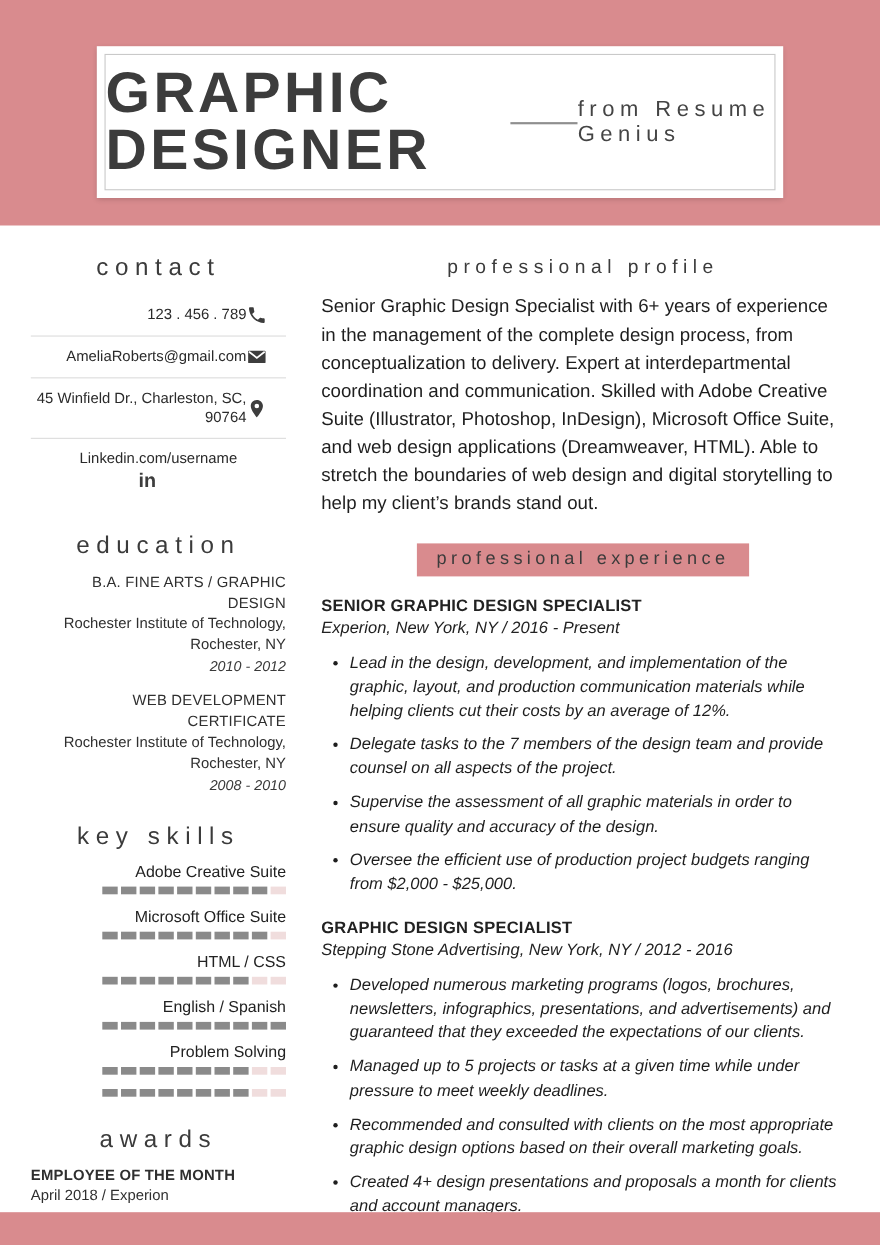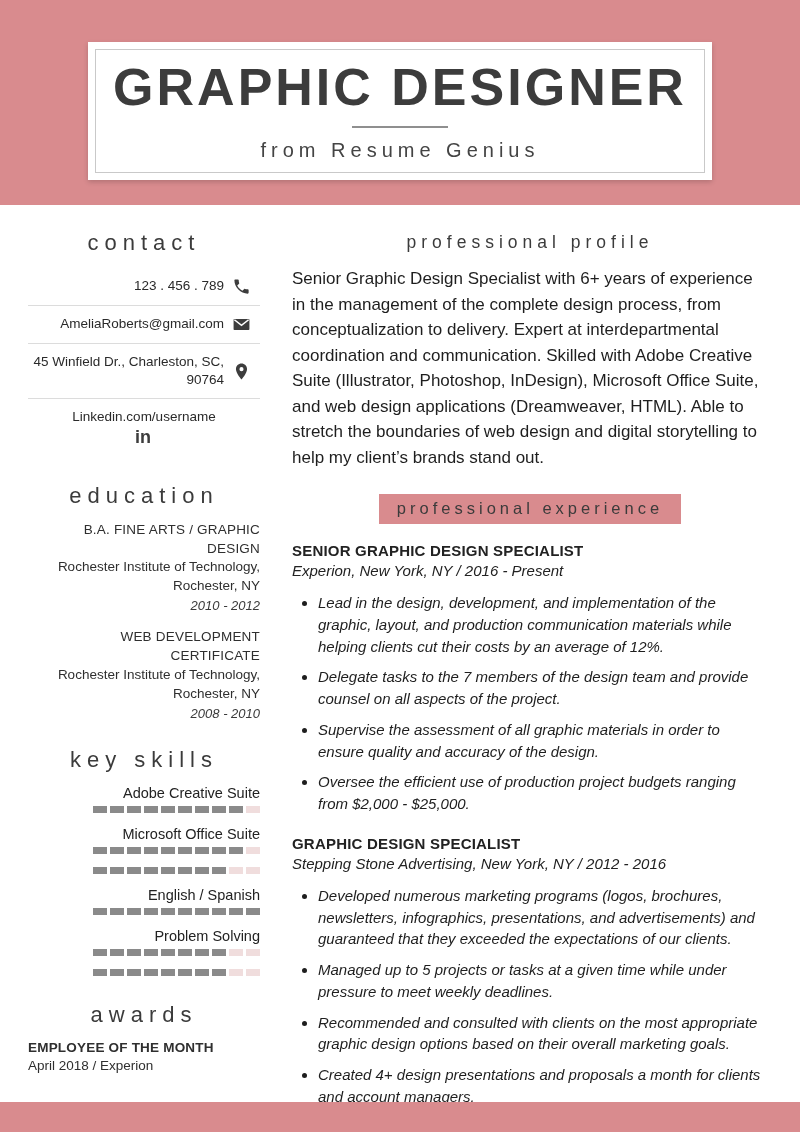--- a/index.html
+++ b/index.html
@@ -12,21 +12,21 @@
   }
 
   
   .header-band { position:absolute; top:0; left:0; width:800px; height:205px; background:var(--accent); }
   .title-box {
     position:absolute; left:88px; top:42px; width:624px; height:138px;
     background:#ffffff; padding:7px; box-shadow:0 2px 5px rgba(0,0,0,.18);
   }
   .title-box-inner {
     width:100%; height:100%; border:1px solid #c9c9c9;
-    display:flex; flex-direction:column; align-items:center; justify-content:center;
+    display:flex; flex-direction:row; align-items:center; justify-content:center;
   }
   .page-title {
     font-size:52px; font-weight:800; letter-spacing:3px; color:#3c3c3c; line-height:1;
   }
   .title-divider { width:96px; height:2px; background:#8f8f8f; margin:13px 0 11px; }
   .subtitle { font-size:20px; letter-spacing:5px; color:#444; }
 
   
   .sidebar { position:absolute; left:28px; top:230px; width:232px; }
   .main    { position:absolute; left:292px; top:232px; width:476px; }
@@ -37,21 +37,21 @@
   }
   .section { margin-bottom:26px; }
 
   
   .contact-row {
     display:flex; align-items:center; justify-content:flex-end;
     padding:9px 0; border-bottom:1px solid #dcdcdc;
   }
   .contact-row:last-child { border-bottom:none;flex-direction:column; }
   .contact-text { flex:1; text-align:right; font-size:13.5px; color:#2a2a2a; line-height:1.35; }
-  .contact-icon { width:36px; display:flex; justify-content:center; padding-right:2px; }
+  .contact-icon { width:36px; display:flex; justify-content:flex-start; padding-right:2px; }
   .contact-icon svg { width:19px; height:19px; }
   .linkedin-glyph { font-size:18px; font-weight:800; color:#3d3d3d; letter-spacing:0; }
 
   
   .edu-entry { text-align:right; margin-bottom:15px; }
   .edu-degree { font-size:13.5px; color:#2f2f2f; letter-spacing:.2px; line-height:1.4; }
   .edu-school { font-size:13.5px; color:#2f2f2f; line-height:1.4; }
   .edu-dates  { font-size:13px; font-style:italic; color:#3a3a3a; margin-top:2px; }
 
   
@@ -185,20 +185,21 @@
             <span class="seg filled"></span>
             <span class="seg filled"></span>
             <span class="seg filled"></span>
             <span class="seg filled"></span>
             <span class="seg filled"></span>
             <span class="seg filled"></span>
             <span class="seg"></span>
           </div>
       </div>
       <div class="skill">
+        <div class="skill-label">HTML / CSS</div>
         <div class="skill-bar">
             <span class="seg filled"></span>
             <span class="seg filled"></span>
             <span class="seg filled"></span>
             <span class="seg filled"></span>
             <span class="seg filled"></span>
             <span class="seg filled"></span>
             <span class="seg filled"></span>
             <span class="seg filled"></span>
             <span class="seg"></span>

